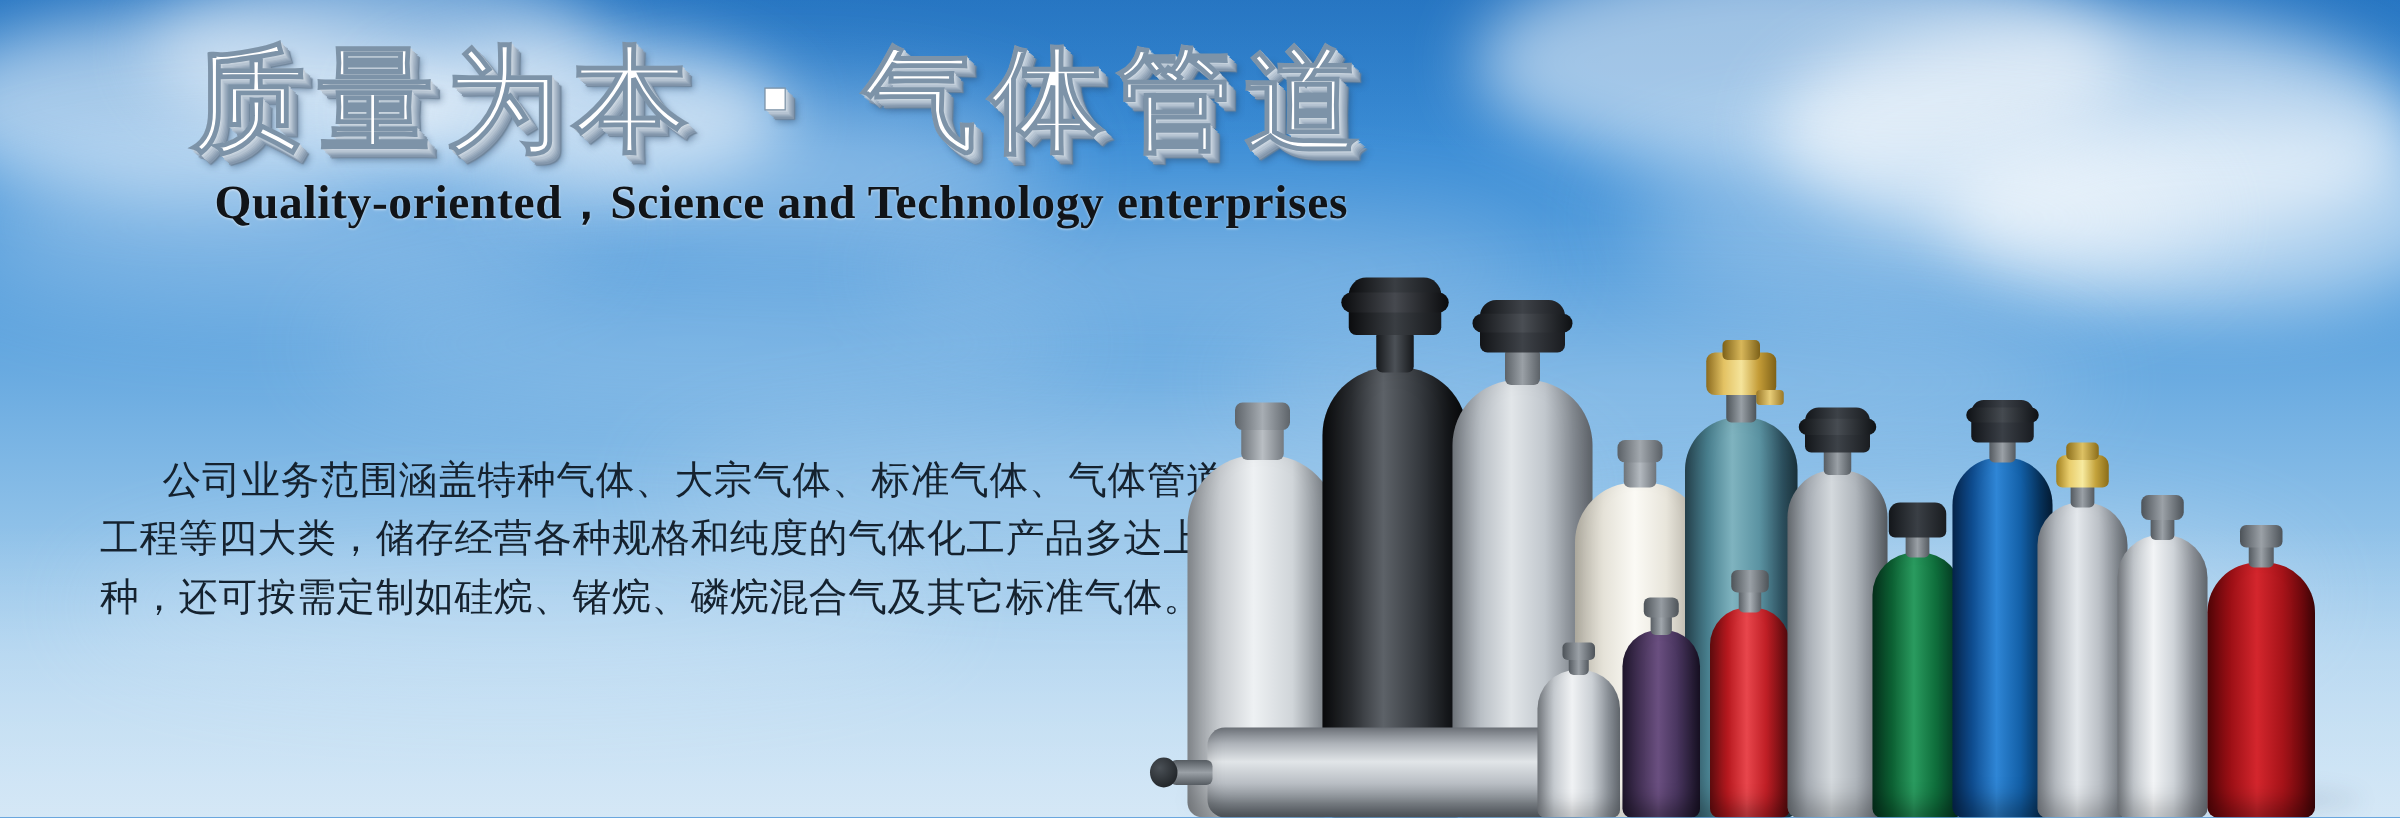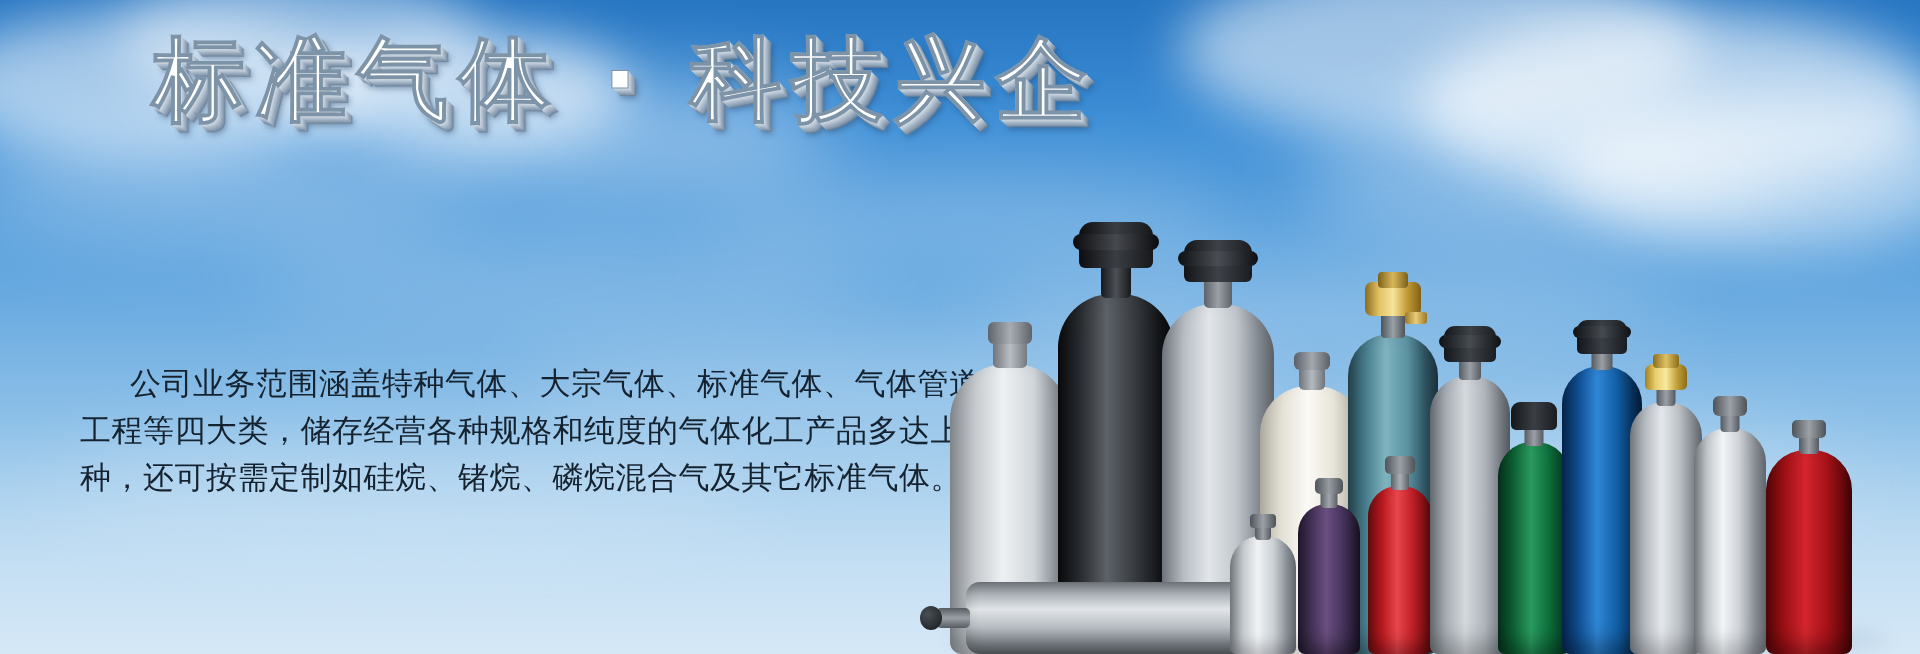--- a/index.html
+++ b/index.html
@@ -114,21 +114,22 @@
   <div class="cloud" id="c8"></div>
   <div class="cloud soft" id="c9"></div>
   <div class="cloud soft" id="c10"></div>
   <div class="cloud soft" id="c11"></div>
   <div class="cloud soft" id="c12"></div>
   <div class="cloud soft" id="c13"></div>
   <div class="cloud soft" id="c14"></div>
   <div class="cloud soft" id="c15"></div>
   <div class="haze" id="hz1"></div>
 
-  <div id="headline">标准气体 · 科技兴企</div>
+  <div id="headline">质量为本 · 气体管道</div>
+  <div id="subhead">Quality-oriented，Science and Technology enterprises</div>
 
 
   <div id="para">
     <span class="ln ind">公司业务范围涵盖特种气体、大宗气体、标准气体、气体管道</span>
     <span class="ln">工程等四大类，储存经营各种规格和纯度的气体化工产品多达上百</span>
     <span class="ln">种，还可按需定制如硅烷、锗烷、磷烷混合气及其它标准气体。</span>
   </div>
 
   <div id="cyl-stage">
 

